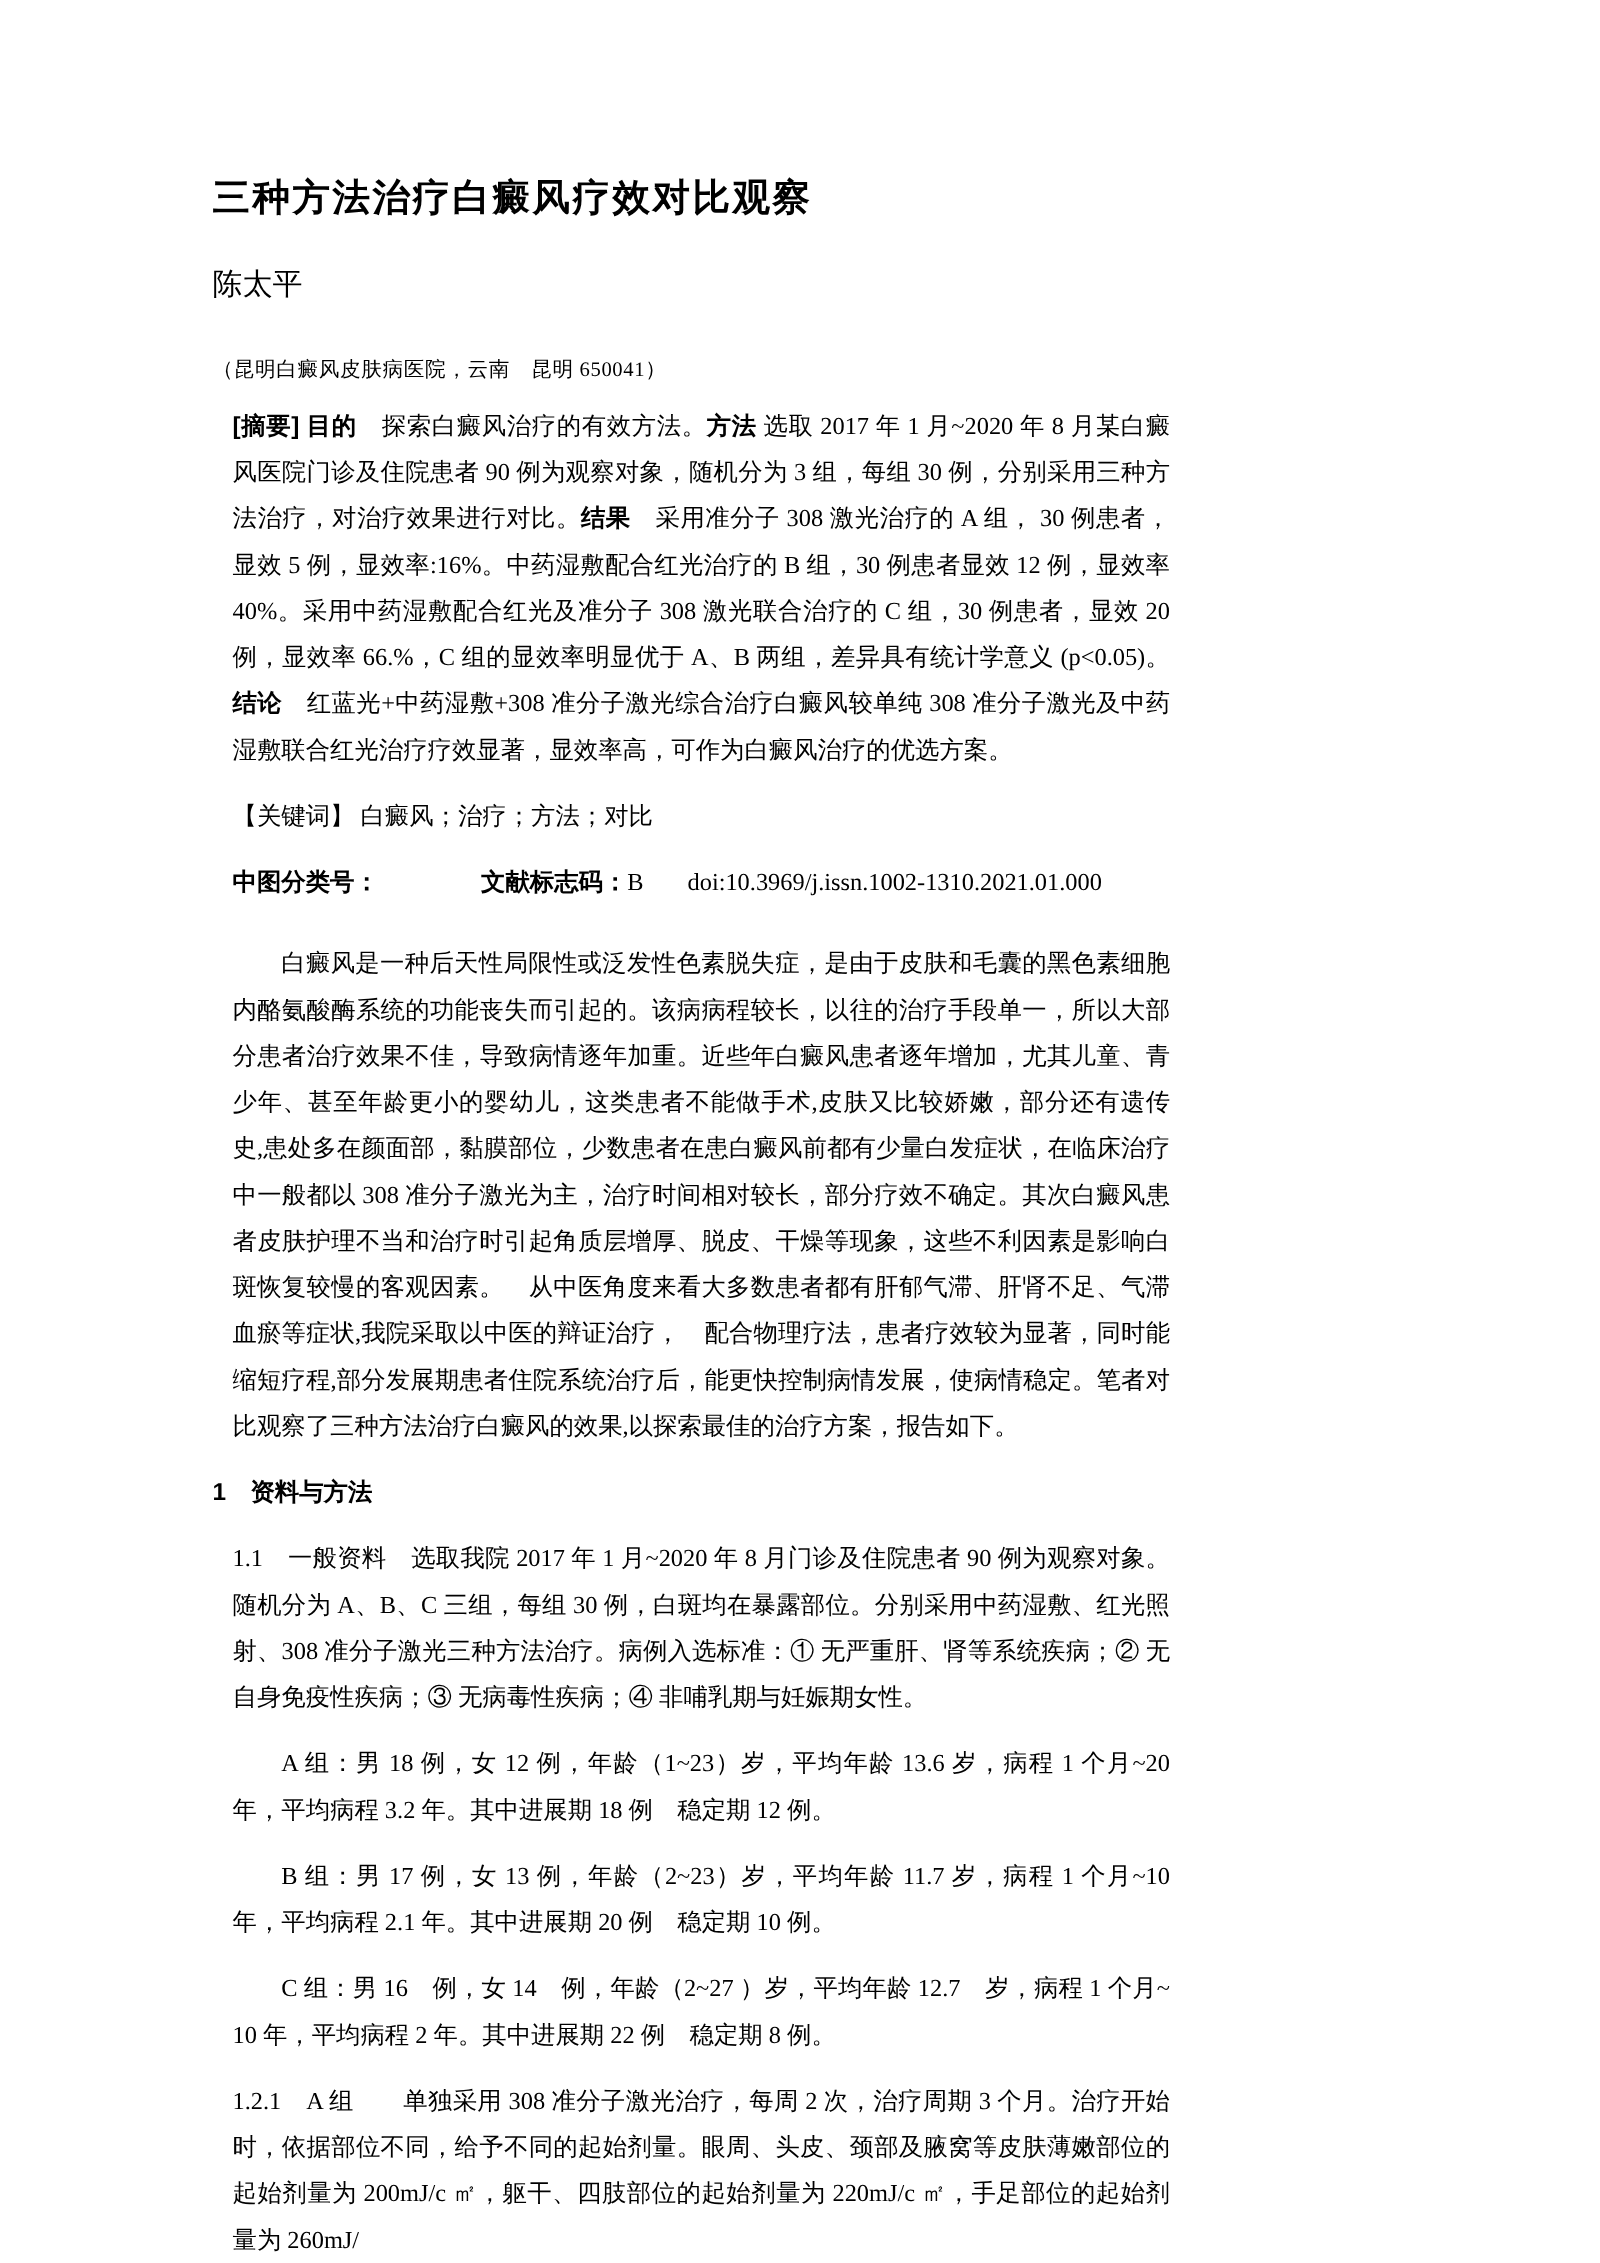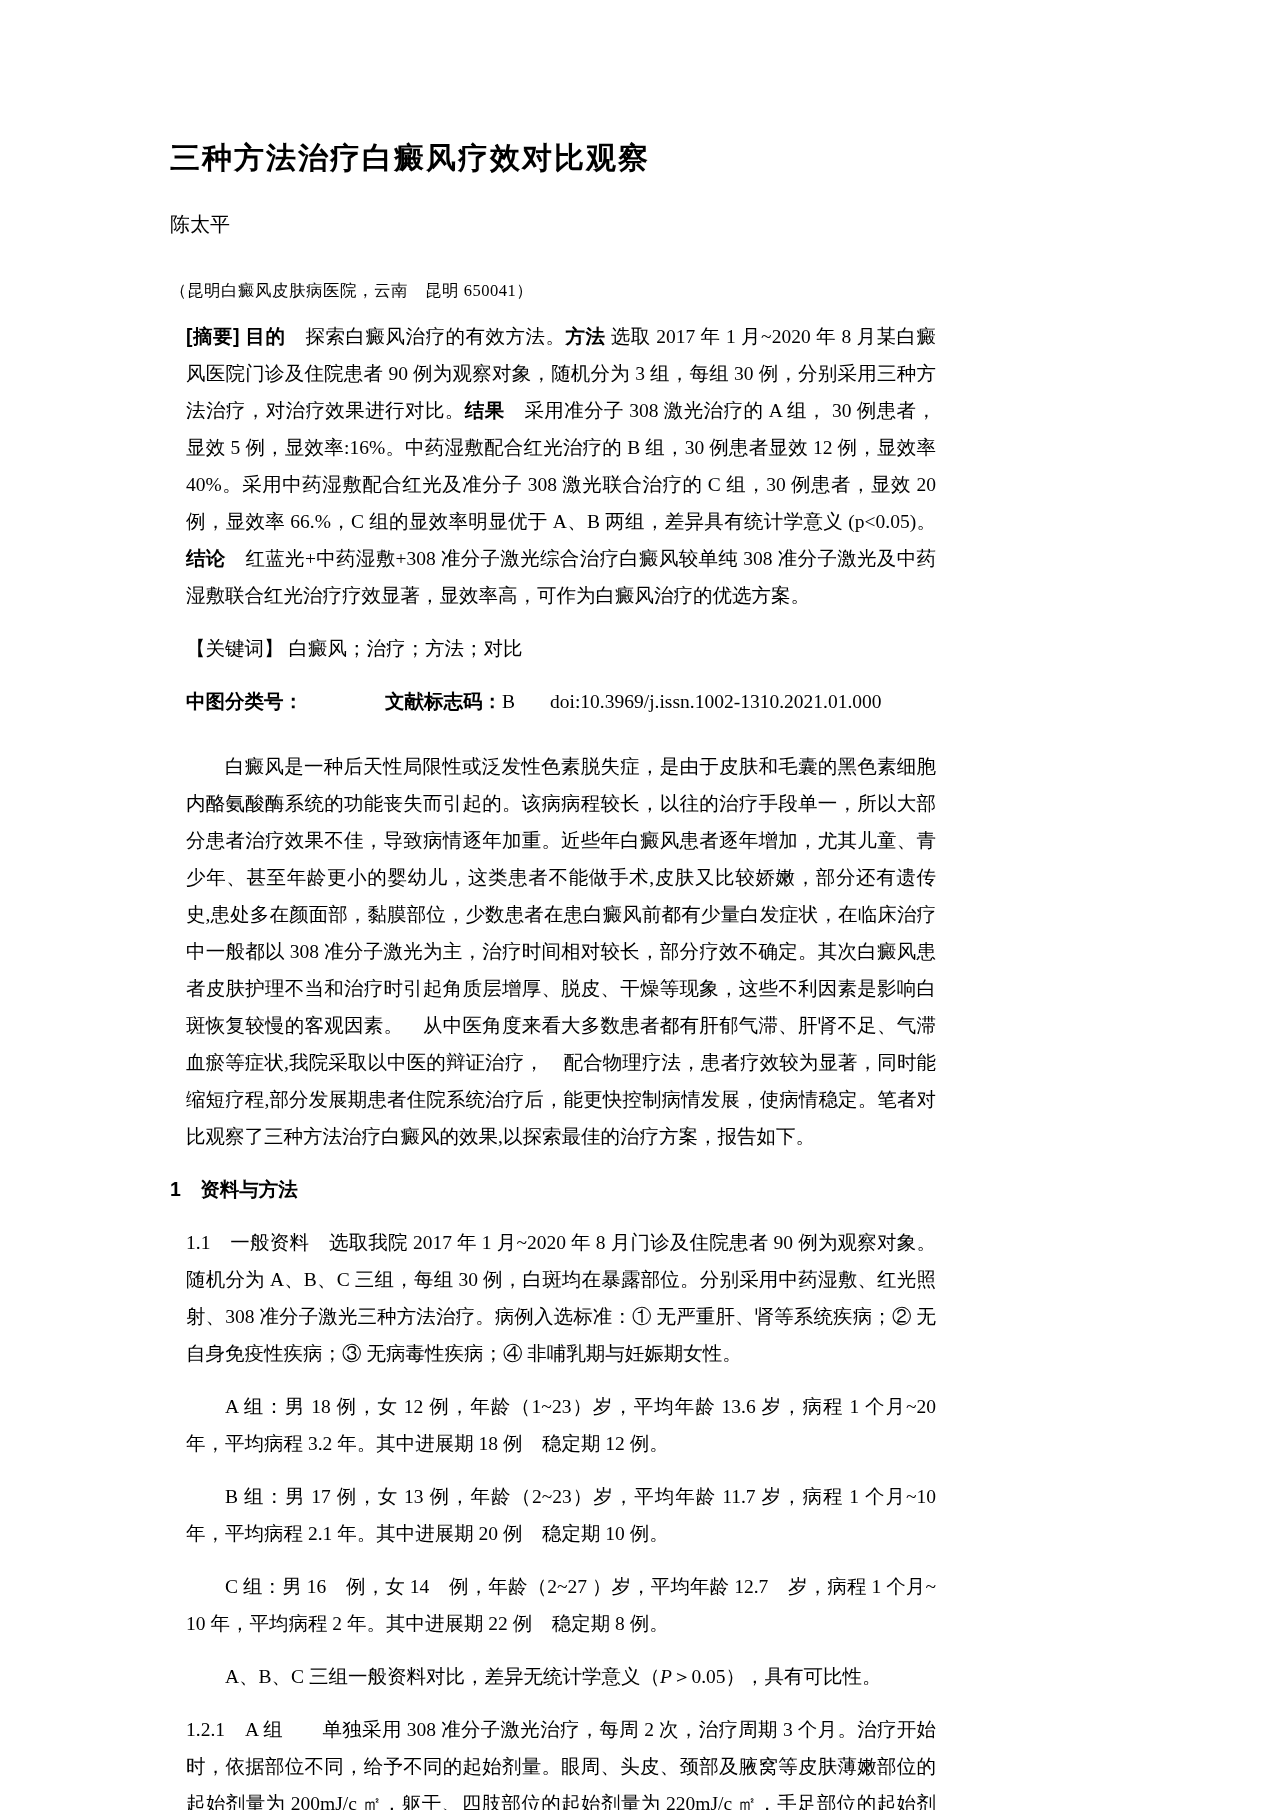--- a/index.html
+++ b/index.html
@@ -17,21 +17,21 @@
     font-family: "Liberation Serif", "DejaVu Serif", serif;
     overflow: hidden;
   }
   .title {
     font-size: 30px;
     font-weight: 700;
     letter-spacing: 2px;
     margin: 0 0 32px 0;
   }
   .author {
-    font-size: 20px;
+    font-size: 24px;
     margin: 0 0 42px 0;
   }
   .affil {
     font-size: 16.5px;
     letter-spacing: 0.5px;
     margin: 18px 0 6px 0;
   }
   .para {
     font-size: 19.5px;
     line-height: 37px;
@@ -77,20 +77,19 @@
   <p class="sec">1　资料与方法</p>
 
   <p class="para"><span>1.1　一般资料</span><span>　选取我院 2017 年 1 月~2020 年 8 月门诊及住院患者 90 例为观察对象。随机分为 A、B、C 三组，每组 30 例，白斑均在暴露部位。分别采用中药湿敷、红光照射、308 准分子激光三种方法治疗。病例入选标准：① 无严重肝、肾等系统疾病；② 无自身免疫性疾病；③ 无病毒性疾病；④ 非哺乳期与妊娠期女性。</span></p>
 
   <p class="para indent">A 组：男 18 例，女 12 例，年龄（1~23）岁，平均年龄 13.6 岁，病程 1 个月~20 年，平均病程 3.2 年。其中进展期 18 例　稳定期 12 例。</p>
 
   <p class="para indent">B 组：男 17 例，女 13 例，年龄（2~23）岁，平均年龄 11.7 岁，病程 1 个月~10 年，平均病程 2.1 年。其中进展期 20 例　稳定期 10 例。</p>
 
   <p class="para indent">C 组：男 16　例，女 14　例，年龄（2~27 ）岁，平均年龄 12.7　岁，病程 1 个月~ 10 年，平均病程 2 年。其中进展期 22 例　稳定期 8 例。</p>
 
-  <p class="para indent"><span>A、B、C 三组一般资料对比，差异无统计学意义（</span><span class="it">P</span><span>＞0.05），具有可比性。</span></p>
 
 
   <p class="para"><span>1.2.1　A 组</span><span>　　单独采用 308 准分子激光治疗，每周 2 次，治疗周期 3 个月。治疗开始时，依据部位不同，给予不同的起始剂量。眼周、头皮、颈部及腋窝等皮肤薄嫩部位的起始剂量为 200mJ/c ㎡，躯干、四肢部位的起始剂量为 220mJ/c ㎡，手足部位的起始剂量为 260mJ/</span></p>
 
   <p class="para"><span class="hb">【收稿日期】</span><span>2020-10-15</span></p>
 
 </div>
 
 </body></html>

